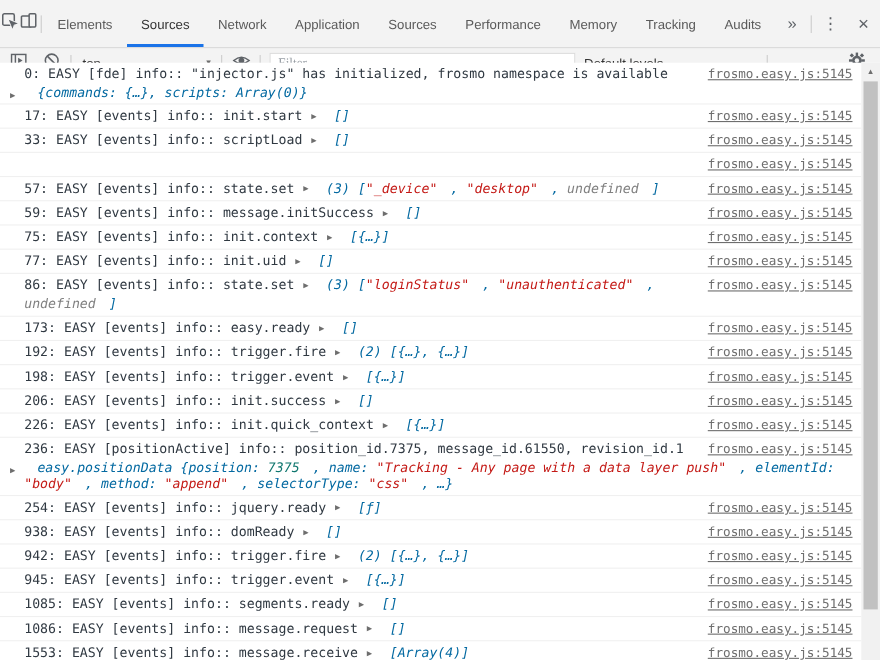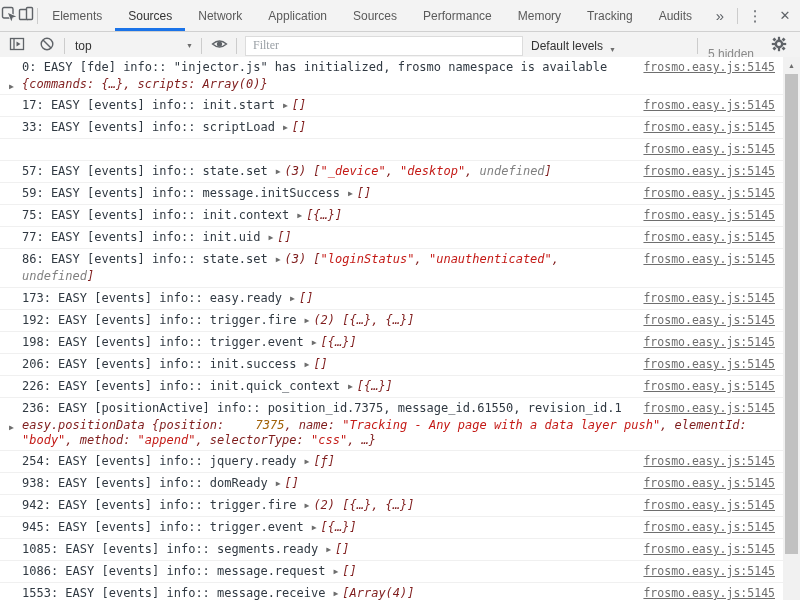--- a/index.html
+++ b/index.html
@@ -1,21 +1,21 @@
 <!DOCTYPE html>
 <html><head>
 <meta charset="utf-8">
 <style>
   * { margin:0; padding:0; box-sizing:border-box; }
   html,body { width:800px; height:600px; overflow:hidden; }
   body { font-family:"Liberation Sans", sans-serif; background:#fff; }
   .devtools { position:relative; width:800px; height:600px; background:#fff; }
 
   
-  .tabbar { height:32px; background:#f3f3f3; border-bottom:1px solid #d0d0d0;
+  .tabbar { height:44px; background:#f3f3f3; border-bottom:1px solid #d0d0d0;
             display:flex; align-items:stretch; }
   .icon-btn { width:30px; display:flex; align-items:center; justify-content:center; cursor:pointer; }
   .vsep { width:1px; height:16px; background:#ccc; align-self:center; margin:0 2px; }
   .tab { padding:0 13px; display:flex; align-items:center; font-size:12px; color:#5a5a5a; cursor:pointer; }
   .tab.active { color:#333; box-shadow:inset 0 -3px 0 0 #1a73e8; }
   .tab-right { margin-left:auto; display:flex; align-items:stretch; }
   .glyph { color:#5f6368; font-size:15px; line-height:1; }
   .glyph.small { font-size:13px; }
 
   
@@ -41,23 +41,23 @@
              line-height:17px; color:#303942; }
   .row-main { display:flex; align-items:flex-start; }
   .row-content { white-space:pre-wrap; }
   .arrow { font-size:8px; color:#6e6e6e; margin:0 4px 0 8px; cursor:pointer; display:inline-block;
            vertical-align:1px; font-style:normal; }
   .args { font-style:italic; }
   .spacer { flex:1; min-width:14px; }
   .src-link { font-size:11.5px; color:#6e6e6e; text-decoration:underline; white-space:nowrap; cursor:pointer; }
   .row-preview { position:relative; font-style:italic; line-height:15px; padding-top:1px; }
   .pv-arrow { position:absolute; left:-13px; top:3px; margin:0; }
-  .tk-p { color:#7f1d1d; }
+  .tk-p { color:#0369a1;margin-left:12px; }
   .tk-s { color:#c41a16; }
-  .tk-n { color:#a16207;margin-left:24px; }
+  .tk-n { color:#0f766e; }
   .tk-u { color:#808080; }
 
   
   .scrollbar { position:absolute; top:0; right:0; bottom:0; width:17px; background:#f1f1f1; }
   .sb-arrow { height:17px; display:flex; align-items:center; justify-content:center;
               color:#6e6e6e; font-size:7px; cursor:pointer; }
   .sb-thumb { position:absolute; left:2px; right:2px; top:17px; height:480px; background:#c1c1c1; cursor:pointer; }
 </style>
 </head>
 <body>

